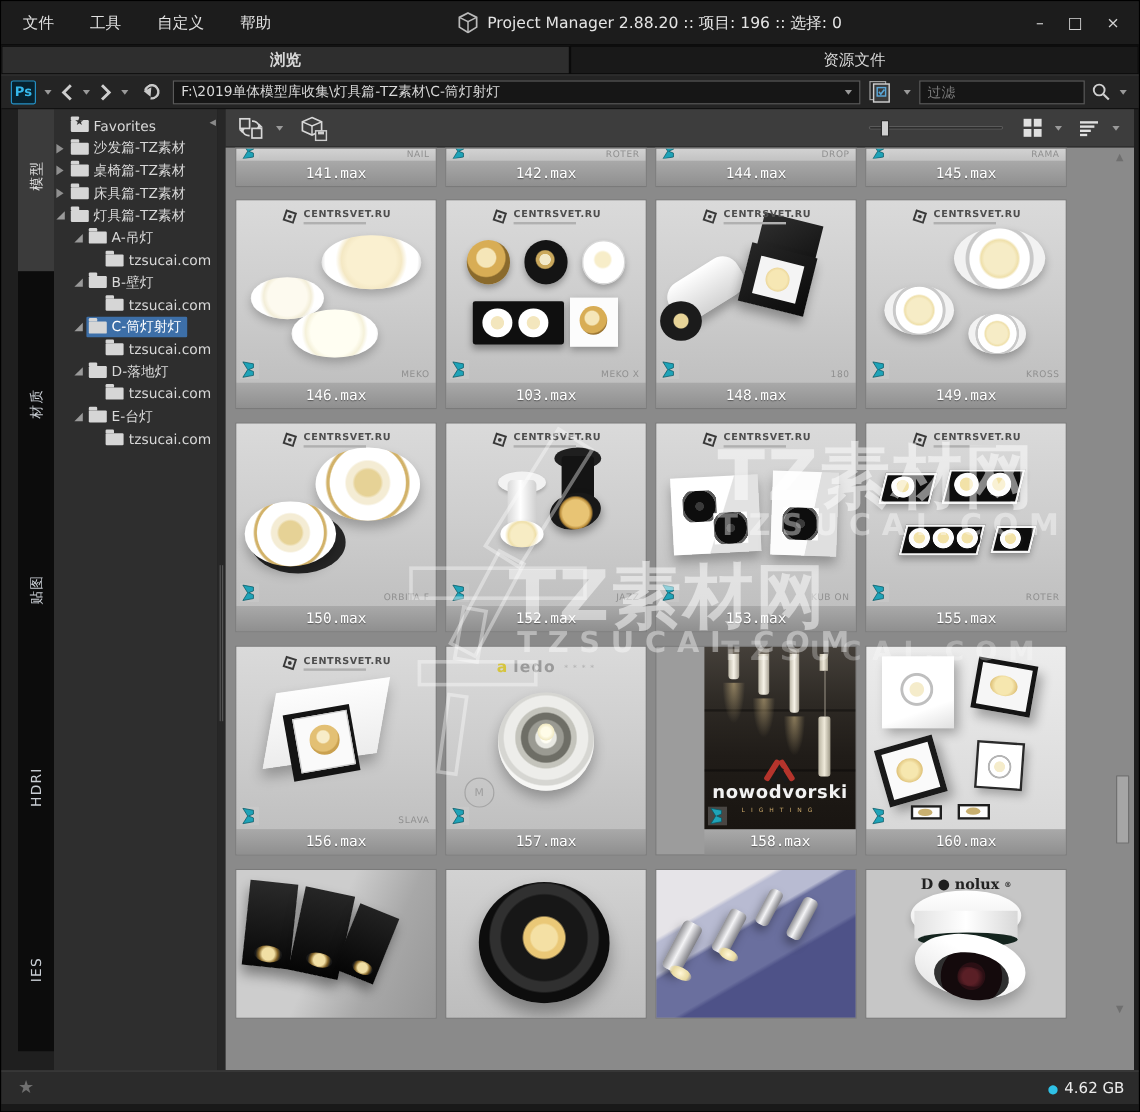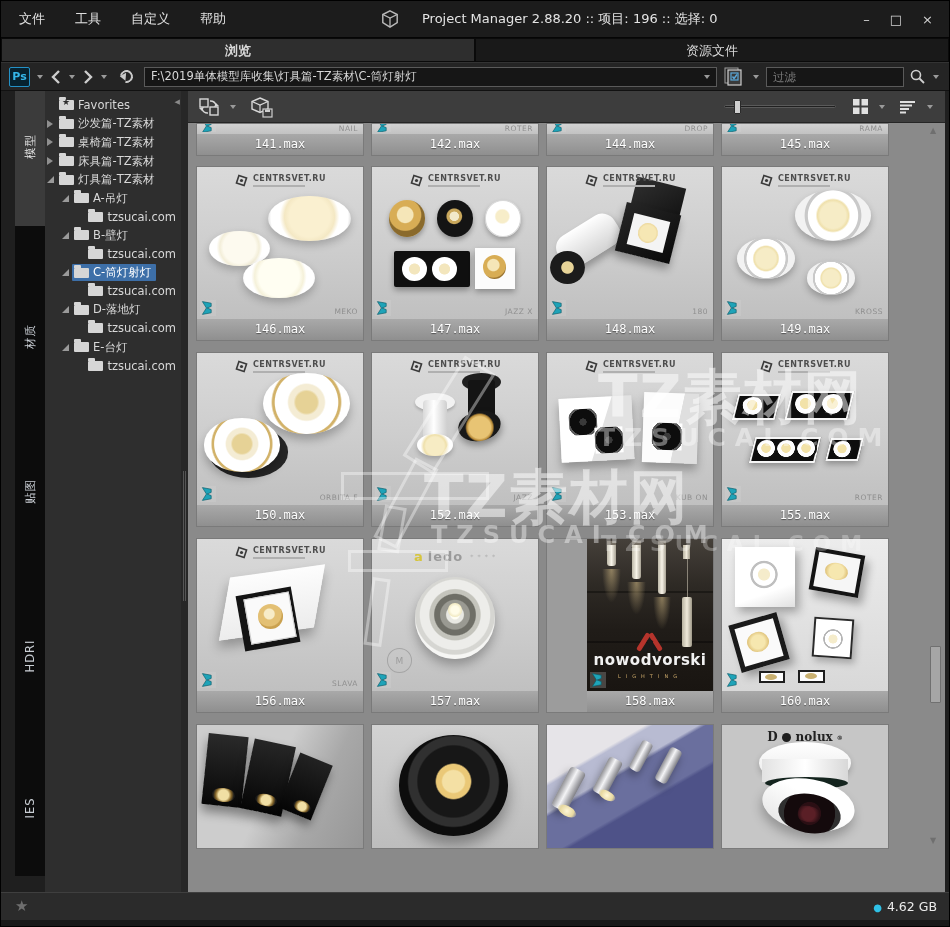--- a/index.html
+++ b/index.html
@@ -4,21 +4,21 @@
 <style>
   html,body{margin:0;padding:0;background:#111;}
   *{box-sizing:border-box;}
   .window{position:relative;width:950px;height:927px;background:#1f1f1f;
     font-family:"DejaVu Sans","Liberation Sans",sans-serif;color:#ddd;overflow:hidden;
     border:1px solid #000;}
   
   .titlebar{position:absolute;left:0;top:0;right:0;height:36px;background:#1c1c1c;}
   .menus{position:absolute;left:18px;top:0;height:36px;display:flex;align-items:center;gap:30px;font-size:13px;color:#e0e0e0;}
   .menu-item{cursor:default;}
-  .title-group{position:absolute;left:380px;top:0;height:36px;display:flex;align-items:center;gap:23px;font-size:13px;color:#e4e4e4;white-space:nowrap;}
+  .title-group{position:absolute;left:380px;top:0;height:36px;display:flex;align-items:center;gap:7px;font-size:13px;color:#e4e4e4;white-space:nowrap;}
   .win-controls{position:absolute;right:16px;top:0;height:36px;display:flex;align-items:center;gap:20px;font-size:13px;color:#d2d2d2;}
   .win-btn{cursor:default;}
   
   .tabbar{position:absolute;left:0;top:36px;right:0;height:25px;display:flex;background:#141414;border-top:1px solid #050505;}
   .tab{flex:1;text-align:center;line-height:24px;font-size:13px;color:#d8d8d8;background:#191919;border:1px solid #0a0a0a;}
   .tab.active{background:#2e2e2e;font-weight:bold;}
   
   .toolbar{position:absolute;left:0;top:61px;right:0;height:29px;background:#242424;display:flex;align-items:center;padding:0 8px;gap:5px;border-top:1px solid #333;border-bottom:1px solid #111;}
   .ps-btn{width:21px;height:20px;background:#07222f;border:1px solid #2491c6;color:#35b7ea;font-size:11px;font-weight:bold;text-align:center;line-height:18px;border-radius:2px;}
   .caret{width:0;height:0;border-left:3px solid transparent;border-right:3px solid transparent;border-top:4px solid #9a9a9a;margin:0 2px;}
@@ -403,27 +403,27 @@
             <div class="brandrow">
               <svg width="15" height="13" viewBox="0 0 15 13">
                 <rect x="3.5" y="2.5" width="8" height="8" transform="rotate(18 7.5 6.5)" fill="none" stroke="#3a3a3a" stroke-width="1.6"></rect>
                 <circle cx="7.5" cy="6.5" r="1.6" fill="#3a3a3a"></circle>
               </svg>
               <div>
                 <div class="brandtxt">CENTRSVET.RU</div>
                 <div class="brandsub" style="width: 52px;"></div>
               </div>
             </div>
-            <div class="prod">JAZZ X</div>
-            <div class="badge"><svg width="16" height="16" viewBox="0 0 20 20">
-                <rect x="0" y="0" width="20" height="20" fill="#d8d8d8" opacity="0.25"></rect>
-                <path d="M3 2 L14 4 L14 8 L9 10 L14 12 L14 16 L3 18 L8 10 Z" fill="#1fa3b8" stroke="#0a5a66" stroke-width="0.8"></path>
-              </svg></div>
-          </div>
-          <div class="tlabel">147.max</div>
+            <div class="prod">MEKO X</div>
+            <div class="badge"><svg width="16" height="16" viewBox="0 0 20 20">
+                <rect x="0" y="0" width="20" height="20" fill="#d8d8d8" opacity="0.25"></rect>
+                <path d="M3 2 L14 4 L14 8 L9 10 L14 12 L14 16 L3 18 L8 10 Z" fill="#1fa3b8" stroke="#0a5a66" stroke-width="0.8"></path>
+              </svg></div>
+          </div>
+          <div class="tlabel">103.max</div>
         </div>
         <div class="tile" style="left: 358px; top: 43px;">
           <div class="ph">
             <div class="sh" style="left: 5%; top: 37%; width: 40%; height: 23%; border-radius: 14px; background: linear-gradient(rgb(255, 255, 255), rgb(211, 211, 211)); transform: rotate(-32deg); box-shadow: rgba(0, 0, 0, 0.28) 0px 5px 7px;"></div>
             <div class="sh" style="left: 2%; top: 55%; width: 21%; height: 22%; border-radius: 50%; background: radial-gradient(circle, rgb(231, 212, 152) 0px, rgb(231, 212, 152) 24%, rgb(27, 27, 27) 28%, rgb(27, 27, 27) 70%, rgb(58, 58, 58) 72%, rgb(58, 58, 58) 84%, rgb(255, 255, 255) 86%);"></div>
             <div class="sh" style="left: 51%; top: 10%; width: 30%; height: 27%; background: linear-gradient(135deg, rgb(48, 48, 48), rgb(16, 16, 16)); transform: rotate(14deg);"></div>
             <div class="sh" style="left: 44%; top: 27%; width: 34%; height: 33%; background: linear-gradient(135deg, rgb(38, 38, 38), rgb(10, 10, 10)); transform: rotate(14deg); box-shadow: rgba(0, 0, 0, 0.32) 0px 6px 9px;"></div>
             <div class="sh" style="left: 50%; top: 33%; width: 22%; height: 21%; background: rgb(244, 244, 244); transform: rotate(14deg);"></div>
             <div class="sh" style="left: 55%; top: 37%; width: 12%; height: 13%; border-radius: 50%; background: radial-gradient(circle, rgb(246, 231, 180) 0px, rgb(246, 231, 180) 55%, rgb(217, 184, 106) 100%); transform: rotate(14deg);"></div>
             <div class="brandrow">

